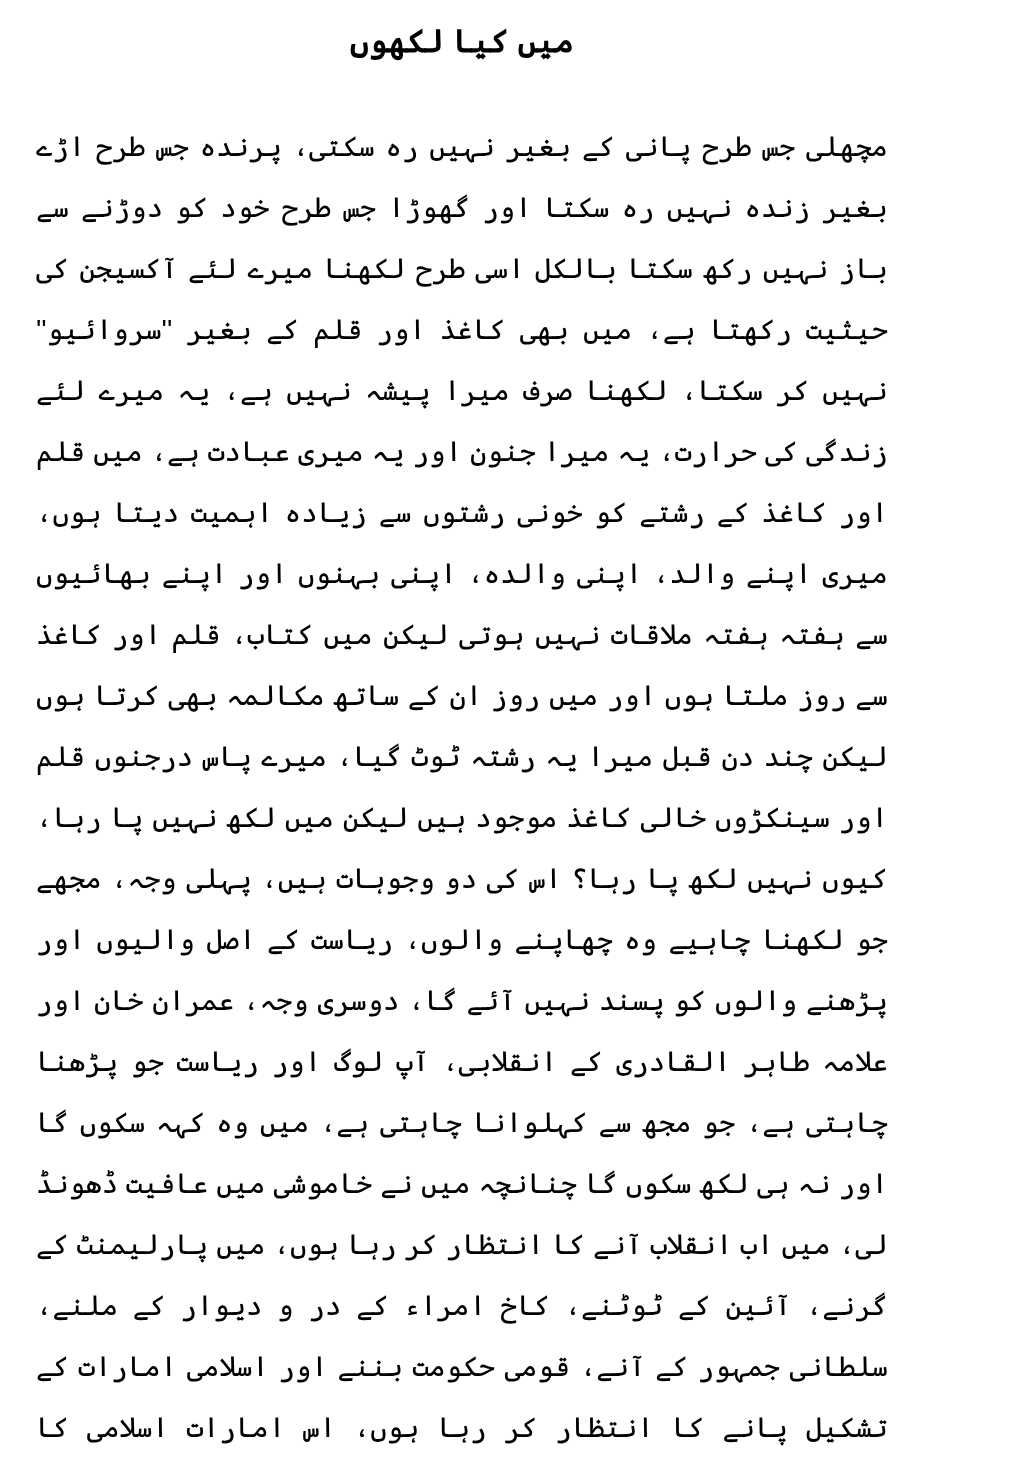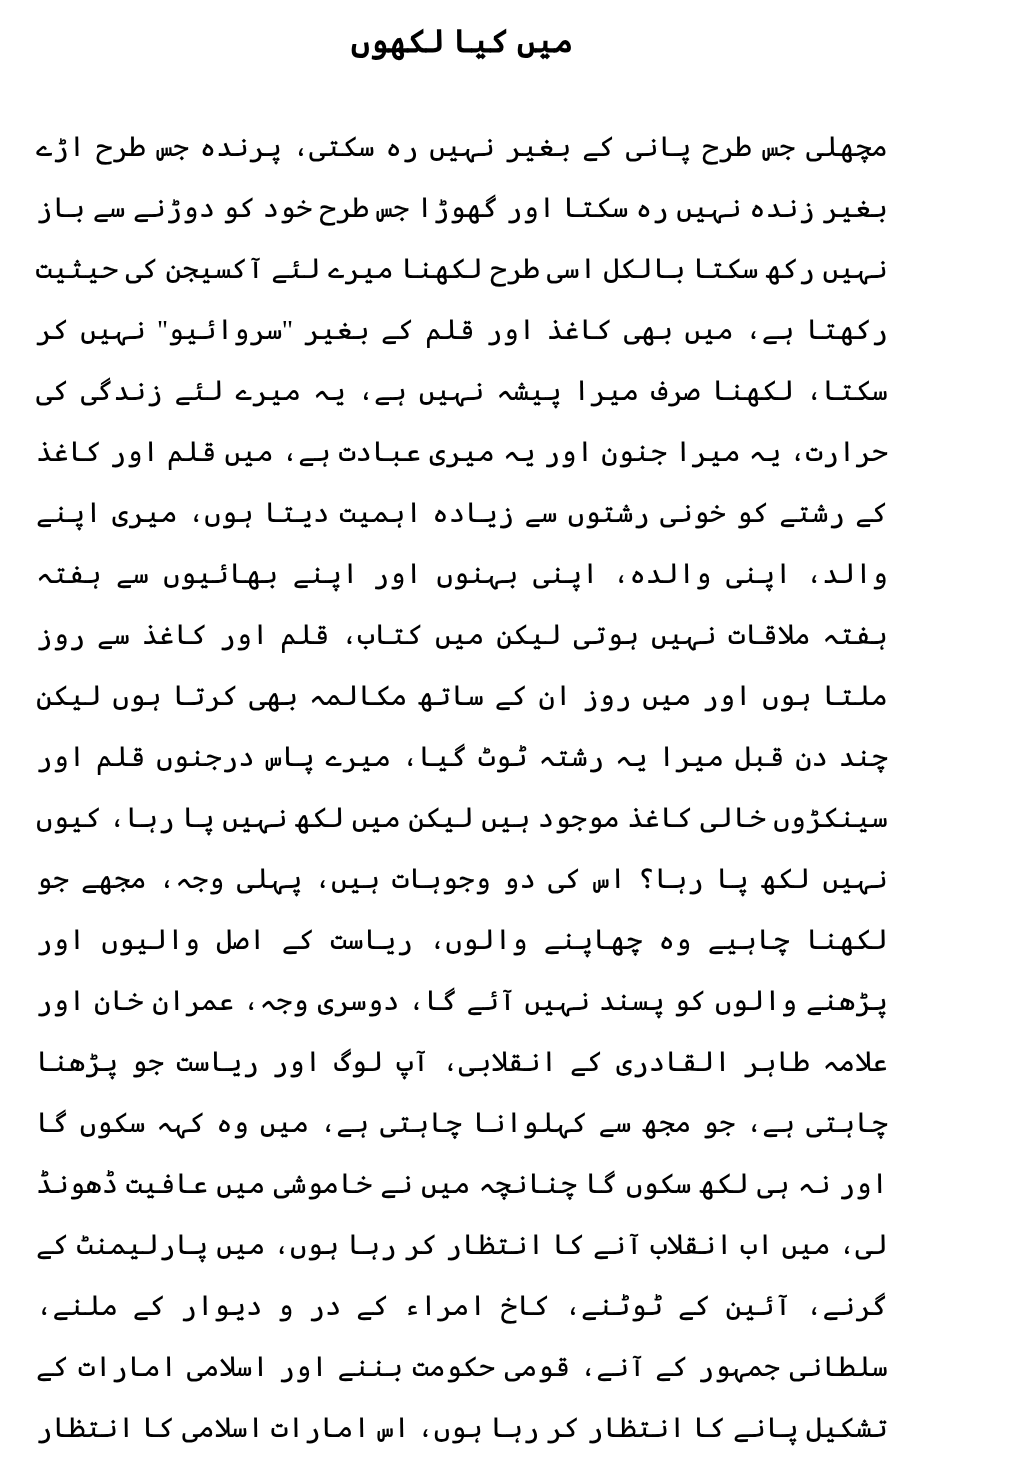--- a/index.html
+++ b/index.html
@@ -6,21 +6,21 @@
     margin: 0;
     padding: 0;
     background: #ffffff;
   }
   .page {
     width: 924px;
     height: 1465px;
     background: #ffffff;
     overflow: hidden;
     position: relative;
-    font-family: Liberation Serif, serif;
+    font-family: Liberation Sans, sans-serif;
     color: #000000;
     box-sizing: border-box;
   }
   .article-title {
     margin: 0;
     padding-top: 22px;
     text-align: center;
     font-size: 32px;
     font-weight: bold;
     direction: rtl;

